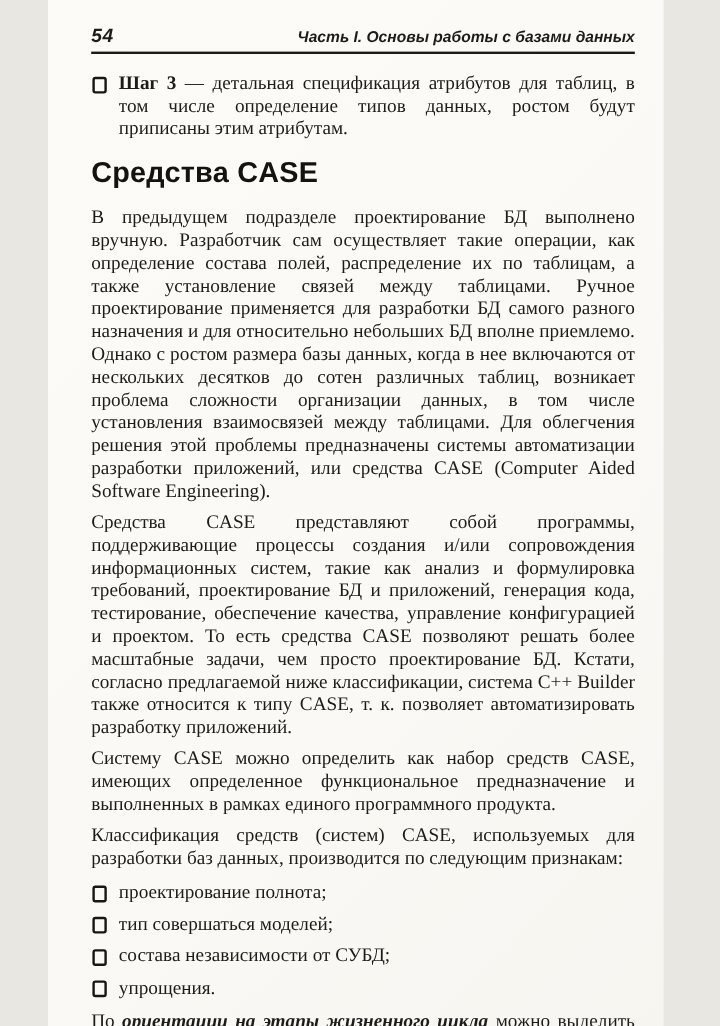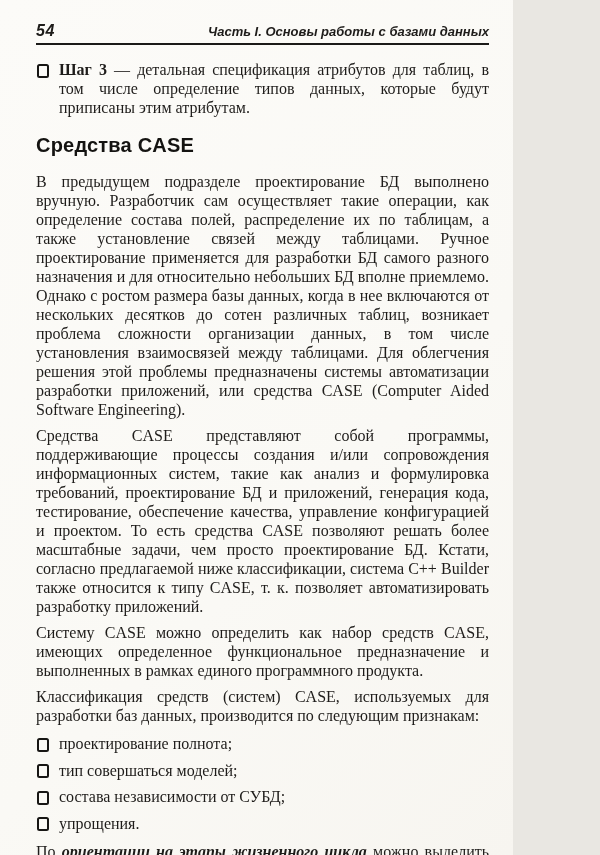--- a/index.html
+++ b/index.html
@@ -10,20 +10,21 @@
   }
   .page {
     position: relative;
     width: 513px;
     height: 855px;
     background: linear-gradient(135deg, #fcfbf8 0%, #faf9f5 60%, #f7f5f0 100%);
     color: #1e1c1a;
     box-sizing: border-box;
     padding: 22px 24px 0 36px;
     overflow: hidden;
+    margin-left: 40px;
   }
   
   .page-header {
     display: flex;
     justify-content: space-between;
     align-items: baseline;
     font-family: "Liberation Sans", sans-serif;
     font-style: italic;
   }
   .page-number {
@@ -65,21 +66,21 @@
     width: 8px;
     height: 10px;
     border: 2.2px solid #171614;
     border-radius: 2.5px;
     background: transparent;
   }
   .step-label { font-weight: 700; }
   
   h1.section-title {
     font-family: "Liberation Sans", sans-serif;
-    font-size: 20px;
+    font-size: 24px;
     font-weight: 700;
     letter-spacing: 0.2px;
     color: #141311;
     margin: 12px 0 11px 0;
     line-height: 32px;
     text-align: left;
   }
   .criteria-list { margin: 9px 0 9px 0; }
   .criteria-list .list-item { margin-bottom: 7.5px; }
   .closing-paragraph { margin-top: 2px; }
@@ -94,21 +95,21 @@
     <span class="page-number">54</span>
     <span class="running-title">Часть I. Основы работы с базами данных</span>
   </div>
   <hr class="header-rule">
 
   <div class="body-text">
 
     <div class="steps-list">
       <div class="list-item">
         <span class="sq"></span>
-        <p><span class="step-label">Шаг 3</span>&nbsp;<span>— детальная спецификация атрибутов для таблиц, в том числе определение типов данных, которые будут приписаны этим атрибутам.</span></p>
+        <p><span class="step-label">Шаг 3</span>&nbsp;<span>— детальная спецификация атрибутов для таблиц, в том числе определение типов данных, ростом будут приписаны этим атрибутам.</span></p>
       </div>
     </div>
 
     <h1 class="section-title">Средства CASE</h1>
 
     <p class="para">В предыдущем подразделе проектирование БД выполнено вручную. Разработчик сам осуществляет такие операции, как определение состава полей, распределение их по таблицам, а также установление связей между таблицами. Ручное проектирование применяется для разработки БД самого разного назначения и для относительно небольших БД вполне приемлемо. Однако с ростом размера базы данных, когда в нее включаются от нескольких десятков до сотен различных таблиц, возникает проблема сложности организации данных, в том числе установления взаимосвязей между таблицами. Для облегчения решения этой проблемы предназначены системы автоматизации разработки приложений, или средства CASE (Computer Aided Software Engineering).</p>
     <p class="para">Средства CASE представляют собой программы, поддерживающие процессы создания и/или сопровождения информационных систем, такие как анализ и формулировка требований, проектирование БД и приложений, генерация кода, тестирование, обеспечение качества, управление конфигурацией и проектом. То есть средства CASE позволяют решать более масштабные задачи, чем просто проектирование БД. Кстати, согласно предлагаемой ниже классификации, система C++ Builder также относится к типу CASE, т. к. позволяет автоматизировать разработку приложений.</p>
     <p class="para">Систему CASE можно определить как набор средств CASE, имеющих определенное функциональное предназначение и выполненных в рамках единого программного продукта.</p>
     <p class="para">Классификация средств (систем) CASE, используемых для разработки баз данных, производится по следующим признакам:</p>
 

